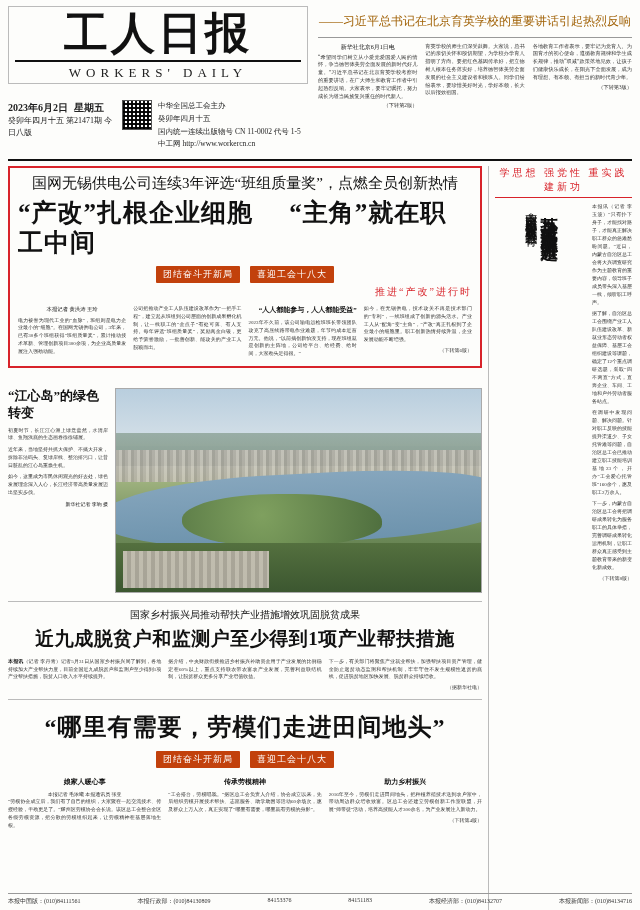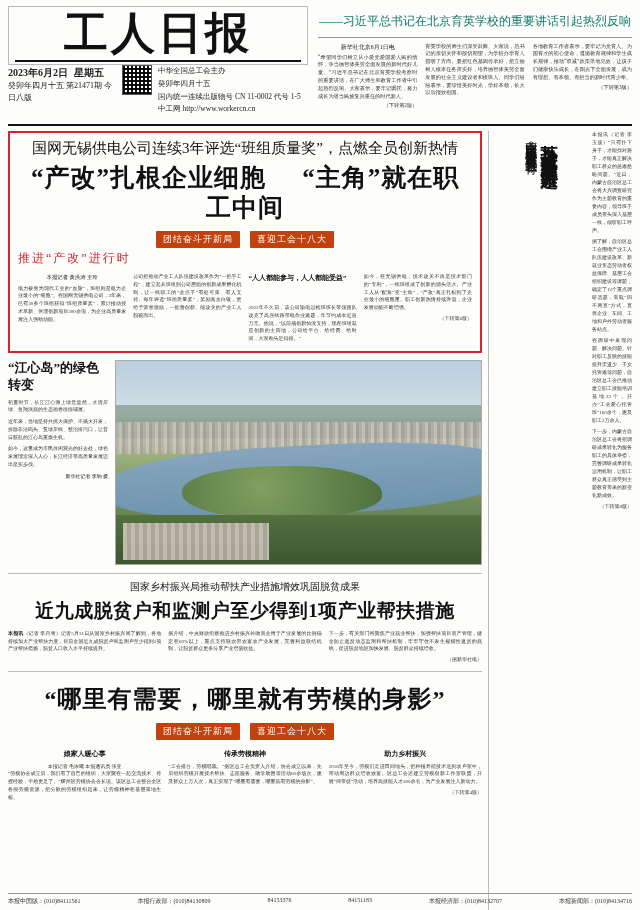--- a/index.html
+++ b/index.html
@@ -53,21 +53,21 @@
     margin-top: 3px;
     color: #222;
   }
   .logo-rule {
     height: 2px; background: #111; margin: 3px 0 0 0;
   }
   .mast-meta {
     display: flex;
     font-size: 8px;
     line-height: 1.5;
-    margin-top: 0;
+    margin-top: 16px;
     color: #222;
   }
   .meta-col1 { width: 108px; flex: 0 0 108px; }
   .meta-col1 .big { font-size: 10px; font-weight: bold; }
   .meta-qr {
     width: 30px; height: 30px;
     margin: 0 6px;
     background:
       repeating-linear-gradient(0deg, #111 0 2px, #fff 2px 4px),
       repeating-linear-gradient(90deg, #111 0 2px, #fff 2px 4px);
@@ -87,21 +87,21 @@
     font-weight: bold;
     line-height: 1.15;
     letter-spacing: 0.5px;
     color: #111;
     text-align: center;
   }
   .mast-sub {
     font-size: 12px;
     margin-top: 6px;
     line-height: 1.3;
-    color: #0f766e;
+    color: #a16207;
     text-align: center;
   }
   .mast-rule-thin { height: 1px; background: #999; margin: 7px 0 5px 0; }
   .mast-cols {
     display: flex;
     gap: 8px;
     font-size: 5.2px;
     line-height: 1.5;
     color: #333;
     text-align: justify;
@@ -125,21 +125,21 @@
     border: 2px solid #d8232a;
     padding: 6px 8px 8px 8px;
   }
   .lead-kicker {
     text-align: center;
     font-size: 15px;
     color: #111;
     margin-bottom: 5px;
   }
   .lead-title {
-    text-align: center;
+    text-align: left;
     font-size: 25px;
     font-weight: bold;
     letter-spacing: 1px;
     line-height: 1.2;
     color: #111;
   }
   .badge-row {
     display: flex;
     justify-content: center;
     gap: 10px;
@@ -148,46 +148,46 @@
   }
   .badge {
     background: #c2410c;
     color: #fff;
     font-size: 9px;
     padding: 2px 7px;
     letter-spacing: 1px;
     border-radius: 1px;
   }
   .badge-sub {
-    text-align: left;
+    text-align: right;
     color: #d8232a;
-    font-size: 12px;
+    font-size: 10px;
     letter-spacing: 2px;
     margin-bottom: 6px;
   }
   .lead-cols {
     display: flex;
     gap: 7px;
     margin-top: 5px;
   }
   .lead-cols .lc { flex: 1; font-size: 5px; line-height: 1.55; text-align: justify; color: #333; }
   .lc .sub-h {
-    text-align: left;
+    text-align: right;
     font-size: 7px;
     font-weight: bold;
     color: #111;
-    margin-bottom: 20px;
+    margin-bottom: 3px;
   }
   .lc .byline { text-align:center; font-size: 5.4px; margin-bottom: 3px; color:#222;}
   .lc .sig { text-align: right; margin-top: 3px; font-size: 5px;}
 
   
   .feature {
     display: flex;
-    margin-top: 7px;
+    margin-top: 20px;
     gap: 7px;
   }
   .feature-left { width: 100px; flex: 0 0 100px; }
   .feature-title {
     font-size: 13px;
     font-weight: bold;
     line-height: 1.3;
     color: #111;
     margin-bottom: 5px;
   }
@@ -293,20 +293,21 @@
 </head>
 <body>
 
 <div class="page">
 
   <div class="masthead">
     <div class="mast-left">
       <div class="logo-box">
         <div class="logo-cn">工人日报</div>
         <div class="logo-rule"></div>
+        <div class="logo-en">WORKERS' DAILY</div>
       </div>
       <div class="mast-meta">
         <div class="meta-col1">
           <div>
             <span class="big">2023年6月2日</span>
             &nbsp;&nbsp;<span class="big">星期五</span>
           </div>
           <div>癸卯年四月十五  第21471期  今日八版</div>
         </div>
         <div class="meta-qr"></div>
@@ -404,21 +405,21 @@
             <div>据介绍，中央财政衔接推进乡村振兴补助资金用于产业发展的比例稳定在60%以上，重点支持联农带农富农产业发展，完善利益联结机制，让脱贫群众更多分享产业增值收益。</div>
           </div>
           <div class="s2c">
             <div>下一步，有关部门将聚焦产业就业帮扶，加强帮扶项目资产管理，健全防止返贫动态监测和帮扶机制，牢牢守住不发生规模性返贫的底线，促进脱贫地区加快发展、脱贫群众持续增收。</div>
             <div class="sig">（据新华社电）</div>
           </div>
         </div>
       </div>
 
       <div class="story3">
-        <div class="ttl">“哪里有需要，哪里就有劳模的身影”</div>
+        <div class="ttl">“哪里有需要，劳模们走进田间地头”</div>
         <div class="badge-row">
           <span class="badge">团结奋斗开新局</span>
           <span class="badge">喜迎工会十八大</span>
         </div>
         <div class="story3-cols">
           <div class="s3c">
             <div class="sub-h">娘家人暖心事</div>
             <div class="sig" style="text-align:center">本报记者  毛浓曦  本报通讯员  张亚</div>
             <div>“劳模协会成立后，我们有了自己的组织，大家聚在一起交流技术、传授经验，干劲更足了。”耀州区劳模协会会长说。该区总工会整合全区各级劳模资源，把分散的劳模组织起来，让劳模精神在基层落地生根。</div>
           </div>
@@ -430,20 +431,21 @@
             <div class="sub-h">助力乡村振兴</div>
             <div>2016年至今，劳模们走进田间地头，把种植养殖技术送到农户家中，带动周边群众增收致富。区总工会还建立劳模创新工作室联盟，开展“师带徒”活动，培养高技能人才300余名，为产业发展注入新动力。</div>
             <div class="sig">（下转第4版）</div>
           </div>
         </div>
       </div>
 
     </div>
 
     <div class="col-right">
+      <div class="right-banner">学思想  强党性  重实践  建新功</div>
 
       <div class="r-inner">
         <div class="r-vert">
           <div class="v-line">扑下身子找对路子服务职工解难题</div>
           <div class="v-line small">内蒙古自治区总工会将深入调研有机融入主题教育</div>
         </div>
         <div class="r-text">
           <span class="lede">本报讯</span><span>（记者 李玉波）“只有扑下身子，才能找对路子，才能真正解决职工群众的急难愁盼问题。”近日，内蒙古自治区总工会将大兴调查研究作为主题教育的重要内容，领导班子成员带头深入基层一线，倾听职工呼声。</span>
           <div style="margin-top:3px">据了解，自治区总工会围绕产业工人队伍建设改革、新就业形态劳动者权益保障、基层工会组织建设等课题，确定了12个重点调研选题，采取“四不两直”方式，直奔企业、车间、工地和户外劳动者服务站点。</div>
           <div style="margin-top:3px">在调研中发现问题、解决问题。针对职工反映的技能提升渠道少、子女托管难等问题，自治区总工会已推动建立职工技能培训基地23个，开办“工会爱心托管班”160余个，惠及职工2万余人。</div>

